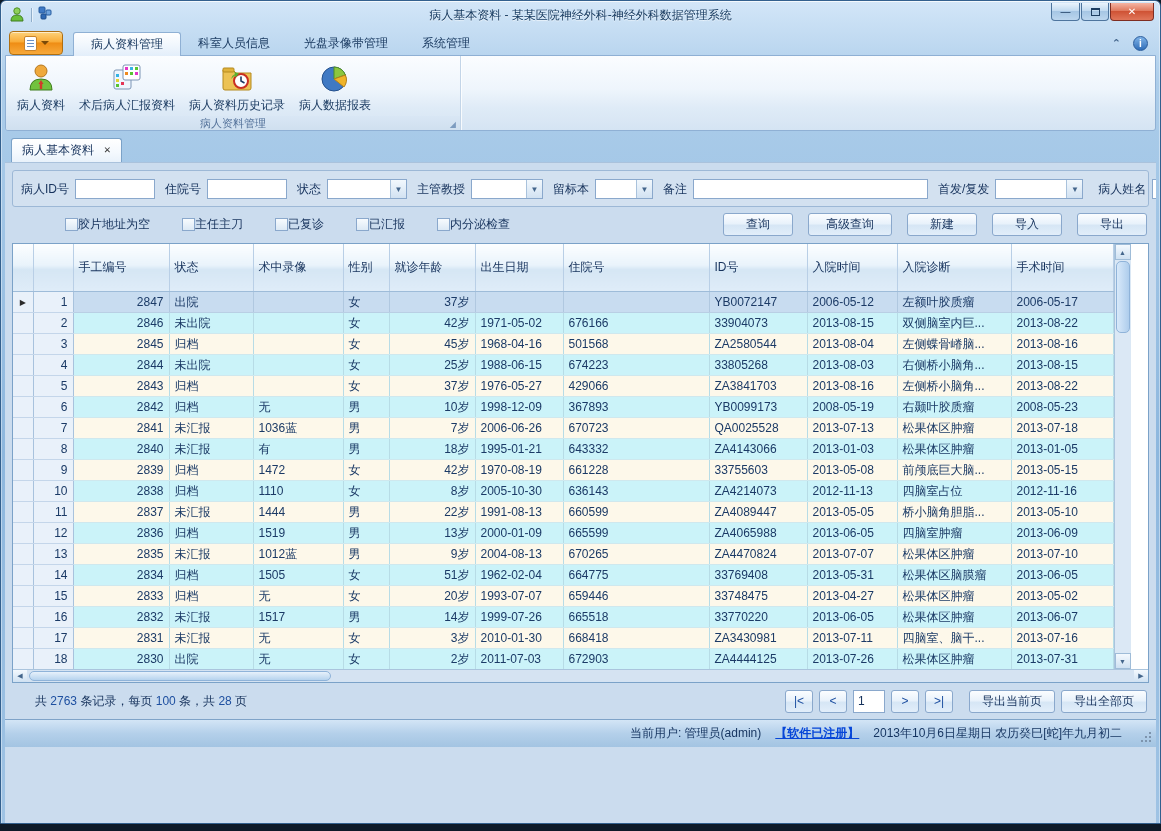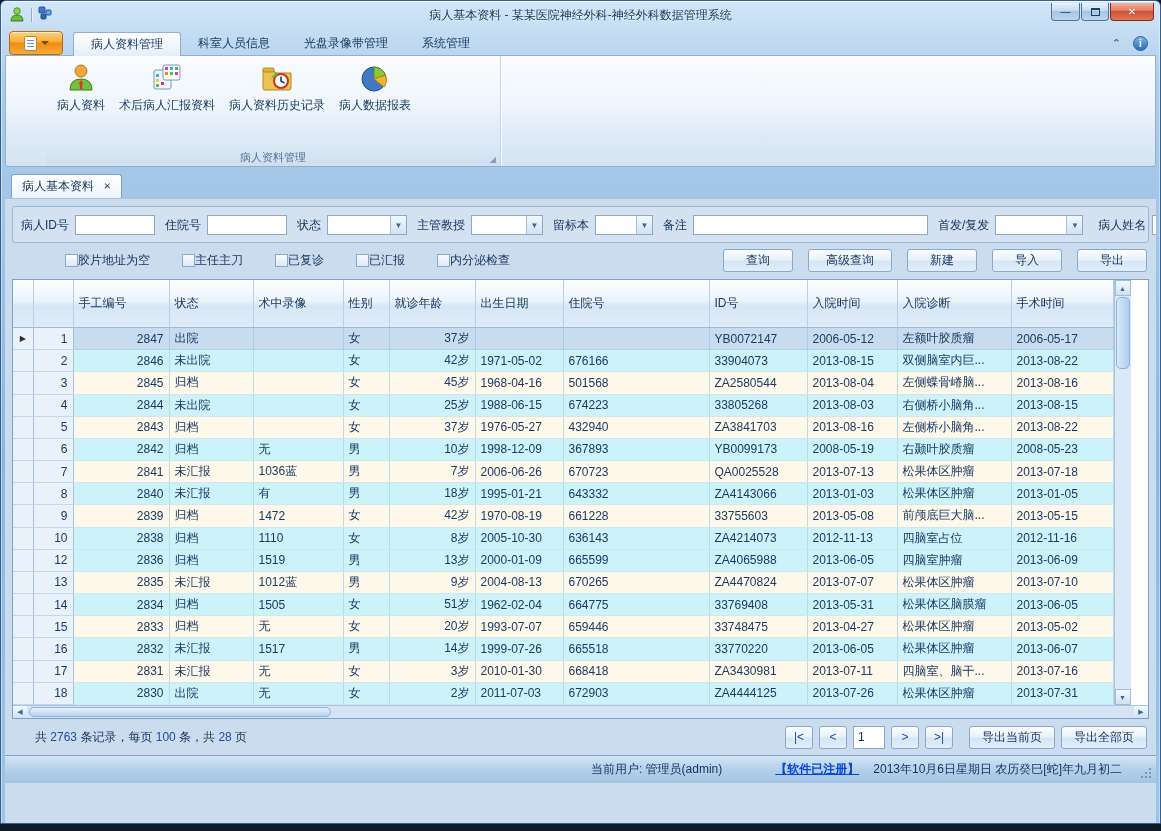--- a/index.html
+++ b/index.html
@@ -39,23 +39,23 @@
   .app-btn .caret { width:0; height:0; border-left:4px solid transparent; border-right:4px solid transparent; border-top:4px solid #7a4a08; }
   .rtab { height:24px; padding:0 17px; display:flex; align-items:center; color:#17375e; cursor:default; }
   .rtab.active { background:linear-gradient(180deg,#fefeff 0%,#f1f7fd 50%,#e3eefa 100%);
     border:1px solid #8fb0d4; border-bottom:none; border-radius:3px 3px 0 0; margin-bottom:-1px; z-index:2; }
   .ribbon-right { margin-left:auto; display:flex; align-items:center; gap:12px; padding:0 8px 4px 0; }
   .chev-up { color:#44668c; font-weight:bold; font-size:11px; }
   .info-i { width:15px; height:15px; border-radius:50%; background:linear-gradient(180deg,#7fb3e8,#2f6db8); color:#fff;
     font-size:10px; font-weight:bold; display:flex; align-items:center; justify-content:center; border:1px solid #2a5c9c; }
 
   
-  .ribbon-body { height:112px; margin:0 4px; border:1px solid #8fb0d4; border-radius:0 0 3px 3px;
+  .ribbon-body { height:76px; margin:0 4px; border:1px solid #8fb0d4; border-radius:0 0 3px 3px;
     background:linear-gradient(180deg,#fbfdff 0%,#eef5fc 45%,#dfebf7 70%,#d5e4f3 100%);
-    display:flex; position:relative; overflow:hidden;padding-left:40px; }
+    display:flex; position:relative; overflow:hidden; }
   .ribbon-group { width:455px; display:flex; flex-direction:column; border-right:1px solid #c3d5e8;
     box-shadow:1px 0 0 rgba(255,255,255,.8); }
   .rg-buttons { flex:1; display:flex; align-items:flex-start; padding:3px 2px 0 4px; }
   .big-btn { display:flex; flex-direction:column; align-items:center; padding:3px 7px 2px; border-radius:3px; }
   .big-btn .bicon { width:32px; height:32px; margin-bottom:3px; }
   .big-btn .blabel { color:#17375e; white-space:nowrap; }
   .rg-footer { height:17px; position:relative; display:flex; align-items:center; justify-content:center;
     background:linear-gradient(180deg,#d9e7f5,#cfdfEF); color:#54729a; font-size:11px; }
   .dlg-launch { position:absolute; right:4px; bottom:2px; font-size:8px; color:#7d9cc0; }
 
@@ -131,21 +131,21 @@
   .pg-btn { width:28px; height:23px; border:1px solid #8aa8cc; border-radius:3px; color:#1d4fa0;
     background:linear-gradient(180deg,#fbfdff 0%,#e9f2fb 45%,#d6e6f5 55%,#e2eefa 100%);
     display:flex; align-items:center; justify-content:center; }
   .pg-input { width:32px; height:23px; border:1px solid #8aa8cc; background:#fff; text-align:left; padding:0 4px; font:inherit; color:#16325c; }
   .pg-export { margin-left:10px; }
 
   
   .statusbar { height:28px; border-top:1px solid #7fa3c8; display:flex; align-items:center; padding:0 10px;
     background:linear-gradient(180deg,#d3e5f6 0%,#b4d0ea 50%,#a3c4e2 100%); color:#14335f; position:relative; }
   .sb-right { margin-left:auto; display:flex; align-items:center; gap:14px; padding-right:24px; }
-  .sb-link { color:#0646d8; text-decoration:underline; font-weight:bold;margin-left:39px; }
+  .sb-link { color:#0646d8; text-decoration:underline; font-weight:bold; }
   .grip { position:absolute; right:4px; bottom:4px; width:12px; height:12px;
     background:radial-gradient(circle at 2px 10px,#7d94ad 1px,transparent 1.5px),
                radial-gradient(circle at 6px 10px,#7d94ad 1px,transparent 1.5px),
                radial-gradient(circle at 10px 10px,#7d94ad 1px,transparent 1.5px),
                radial-gradient(circle at 6px 6px,#7d94ad 1px,transparent 1.5px),
                radial-gradient(circle at 10px 6px,#7d94ad 1px,transparent 1.5px),
                radial-gradient(circle at 10px 2px,#7d94ad 1px,transparent 1.5px); }
 </style>
 </head>
 <body>
@@ -473,21 +473,21 @@
               </tr>
               <tr class="row-cream">
                 <td class="c-sel"></td>
                 <td class="c-num">5</td>
                 <td class="al-r">2843</td>
                 <td class="al-l">归档</td>
                 <td class="al-l"></td>
                 <td class="al-l">女</td>
                 <td class="al-r">37岁</td>
                 <td class="al-l">1976-05-27</td>
-                <td class="al-l">432940</td>
+                <td class="al-l">429066</td>
                 <td class="al-l">ZA3841703</td>
                 <td class="al-l">2013-08-16</td>
                 <td class="al-l">左侧桥小脑角...</td>
                 <td class="al-l">2013-08-22</td>
               </tr>
               <tr class="row-cyan">
                 <td class="c-sel"></td>
                 <td class="c-num">6</td>
                 <td class="al-r">2842</td>
                 <td class="al-l">归档</td>
@@ -553,20 +553,35 @@
                 <td class="al-l">归档</td>
                 <td class="al-l">1110</td>
                 <td class="al-l">女</td>
                 <td class="al-r">8岁</td>
                 <td class="al-l">2005-10-30</td>
                 <td class="al-l">636143</td>
                 <td class="al-l">ZA4214073</td>
                 <td class="al-l">2012-11-13</td>
                 <td class="al-l">四脑室占位</td>
                 <td class="al-l">2012-11-16</td>
+              </tr>
+              <tr class="row-cream">
+                <td class="c-sel"></td>
+                <td class="c-num">11</td>
+                <td class="al-r">2837</td>
+                <td class="al-l">未汇报</td>
+                <td class="al-l">1444</td>
+                <td class="al-l">男</td>
+                <td class="al-r">22岁</td>
+                <td class="al-l">1991-08-13</td>
+                <td class="al-l">660599</td>
+                <td class="al-l">ZA4089447</td>
+                <td class="al-l">2013-05-05</td>
+                <td class="al-l">桥小脑角胆脂...</td>
+                <td class="al-l">2013-05-10</td>
               </tr>
               <tr class="row-cyan">
                 <td class="c-sel"></td>
                 <td class="c-num">12</td>
                 <td class="al-r">2836</td>
                 <td class="al-l">归档</td>
                 <td class="al-l">1519</td>
                 <td class="al-l">男</td>
                 <td class="al-r">13岁</td>
                 <td class="al-l">2000-01-09</td>

